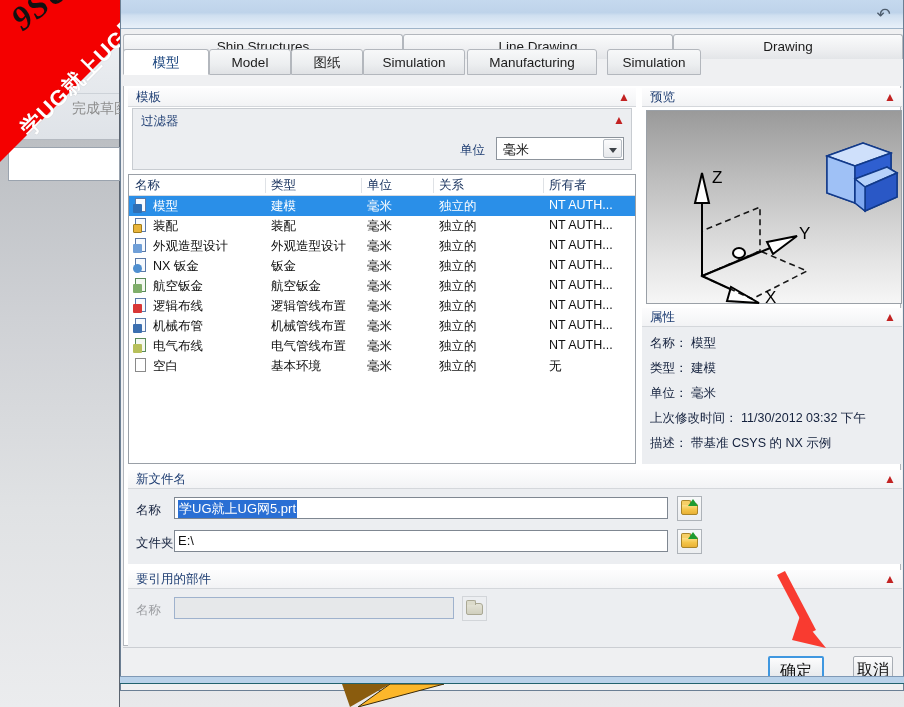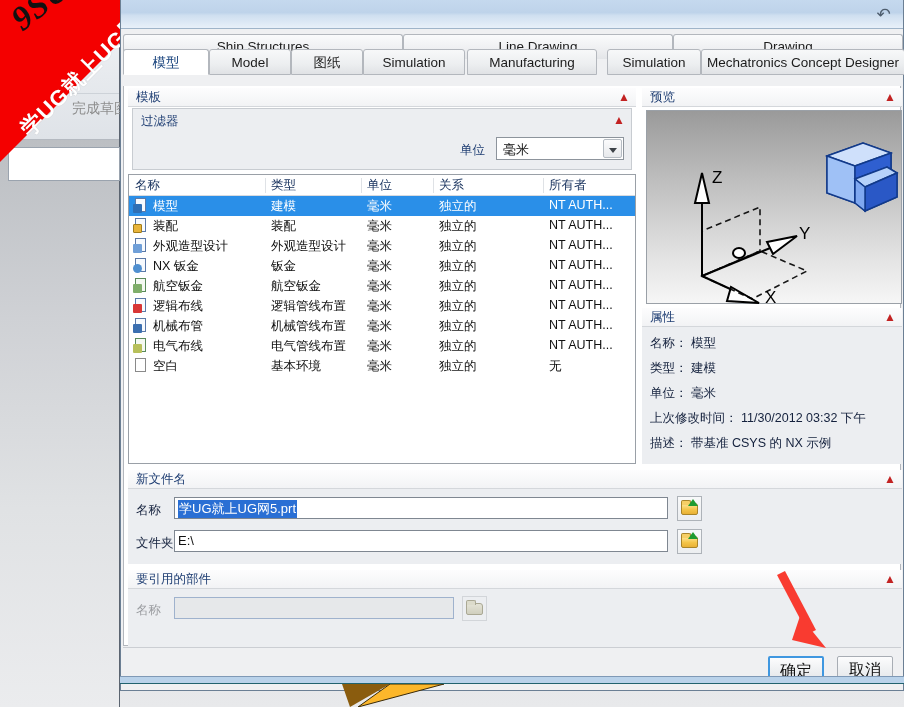--- a/index.html
+++ b/index.html
@@ -308,21 +308,20 @@
       <div class="tab-top" style="left:550px;width:230px;">Drawing</div>
     </div>
 
     <div class="tabs-main">
       <div class="tab-main active" style="left:0px;width:86px;">模型</div>
       <div class="tab-main" style="left:86px;width:82px;">Model</div>
       <div class="tab-main" style="left:168px;width:72px;">图纸</div>
       <div class="tab-main" style="left:240px;width:102px;">Simulation</div>
       <div class="tab-main" style="left:344px;width:130px;">Manufacturing</div>
       <div class="tab-main" style="left:484px;width:94px;">Simulation</div>
-      <div class="tab-main" style="left:578px;width:204px;">Mechatronics Concept Designer</div>
     </div>
 
     <div class="dlg-body">
 
       <div class="sect-head" style="left:4px; top:2px; width:508px;">
         <span>模板</span>
         <span class="chev">▲</span>
       </div>
 
       <div class="filter-box" style="left:8px; top:22px; width:500px; height:62px;">
@@ -548,21 +547,21 @@
         </div>
         <div class="browse flat" style="left:334px; top:7px;">
           <span class="folder pale"></span>
         </div>
       </div>
 
     </div>
 
     <div class="footer">
       <div class="btn default" style="right:77px; top:8px; width:56px;">确定</div>
-      <div class="btn" style="right:8px; top:8px; width:56px;">取消</div>
+      <div class="btn" style="right:8px; top:8px; width:40px;">取消</div>
     </div>
   </div>
 
   <div class="bottom-strip"></div>
   <div class="cursor-tri" style="left:340px; top:684px;">
     <svg width="140" height="23" viewBox="0 0 140 23">
       <polygon points="2,0 50,0 10,23" fill="#8a5c0e"></polygon>
       <polygon points="50,0 104,0 18,23" fill="#fcb72b"></polygon>
       <polygon points="50,0 104,0 18,23" fill="none" stroke="#3a2a08" stroke-width="1"></polygon>
     </svg>

